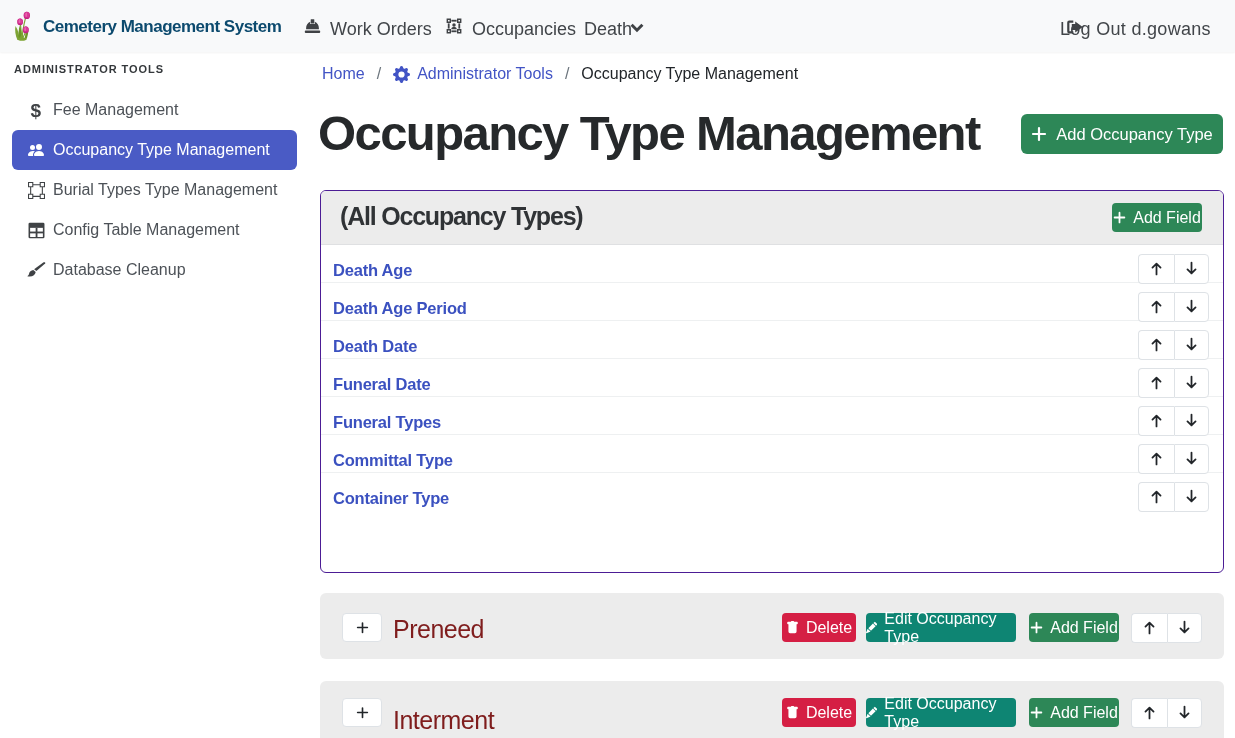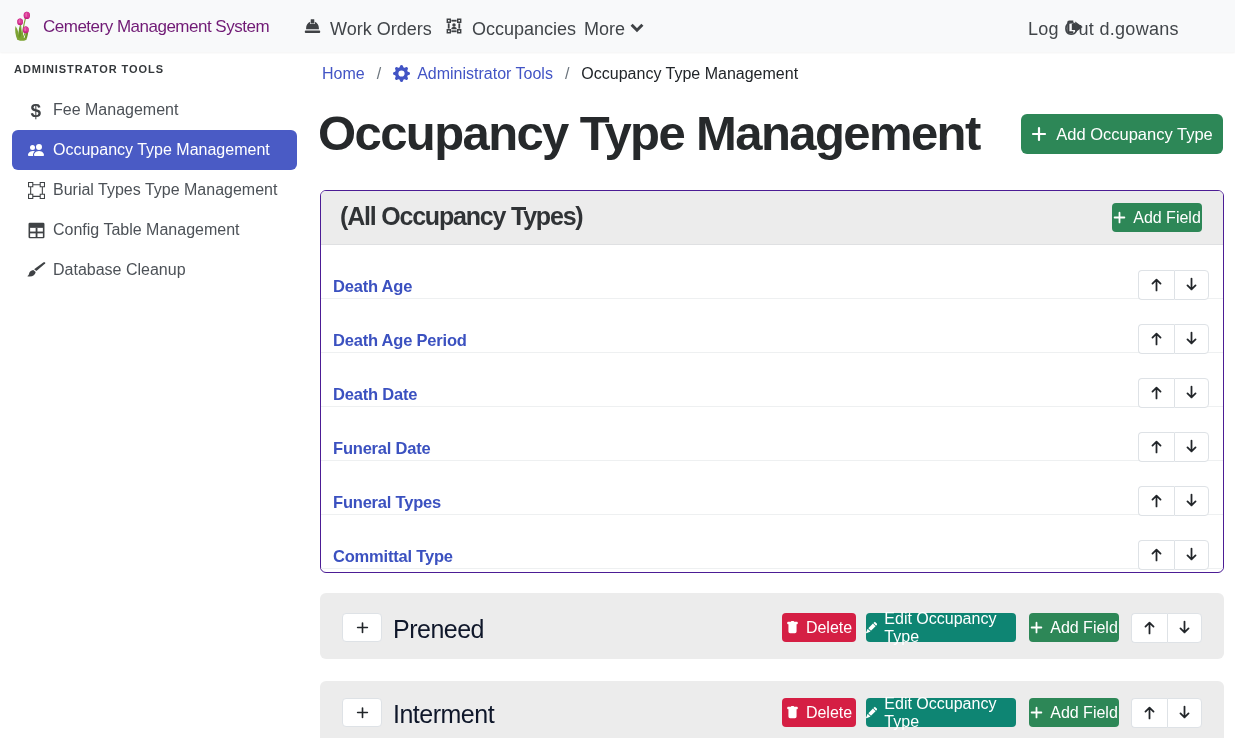--- a/index.html
+++ b/index.html
@@ -2,83 +2,83 @@
 <html><head>
 <meta charset="utf-8">
 <style>
 * { margin:0; padding:0; box-sizing:border-box; -webkit-font-smoothing:antialiased; }
 html,body { width:1235px; height:738px; overflow:hidden; background:#fff;
   font-family:"Liberation Sans", sans-serif; }
 
 
 #nav { position:absolute; left:0; top:0; width:1235px; height:52px;
   background:#f8f9fa; box-shadow:0 1px 2px rgba(0,0,0,0.05); z-index:5; }
-#nav .title { position:absolute; left:43px; top:17px; font-size:17px; font-weight:normal;
-  color:#701a75; letter-spacing:-0.5px; }
+#nav .title { position:absolute; left:43px; top:17px; font-size:17px; font-weight:bold;
+  color:#0c4a6e; letter-spacing:-0.5px; }
 .navlink { position:absolute; top:19px; font-size:18px; color:#414549; }
 #nav svg.icn { position:absolute; }
 
 
 #side { position:absolute; left:0; top:56px; width:310px; height:682px; background:#fff; }
 #side .hdr { position:absolute; left:14px; top:7px; font-size:11px; color:#34383b;
   letter-spacing:0.95px; font-weight:bold; }
 .sitem { position:absolute; left:12px; width:285px; height:40px; border-radius:6px;
   display:flex; align-items:center; color:#4c5157; font-size:16px; }
 .sitem .ic { width:20px; margin-left:14px; margin-right:7px; display:flex; justify-content:center; }
 .sitem.sel { background:#4a5bc5; color:#fff; }
 
 
 #main { position:absolute; left:320px; top:56px; width:904px; }
 #crumb { position:absolute; left:2px; top:9px; font-size:16px; color:#212529;
-  display:flex; }
+  display:flex; align-items:center; }
 #crumb a { color:#4254c5; text-decoration:none; }
 #crumb .sep { color:#6c757d; padding:0 12px; }
 h1 { position:absolute; left:-2px; top:49px; font-size:49px; font-weight:bold;
   color:#26292b; letter-spacing:-1.6px; white-space:nowrap; }
 .btn { display:inline-flex; align-items:center; justify-content:center;
   border-radius:6px; color:#fff; white-space:nowrap; }
 #addOcc { position:absolute; left:701px; top:58px; width:202px; height:40px;
   background:#2d8757; font-size:16.5px; border-radius:6px;align-items:center; }
 #addOcc svg { margin-right:9px; }
 
 
 #card { position:absolute; left:0; top:134px; width:904px; height:383px;
   border:1px solid #4c1d95; border-radius:6px; background:#fff; }
 #cardhdr { position:relative; height:54px; background:#ececec; border-bottom:1px solid #dfe0e2;
   border-radius:5px 5px 0 0; }
 #cardhdr .t { position:absolute; left:19px; top:11px; font-size:25px; font-weight:bold;
   color:#303336; letter-spacing:-1.2px; }
 .btn-sm { height:29px; border-radius:4px; background:#2d8757; color:#fff;
   font-size:16px; display:inline-flex; align-items:center; justify-content:center; }
 #cardhdr .btn-sm { position:absolute; right:21px; top:12px; width:90px; }
-.row { position:relative; height:38px; border-bottom:1px solid #eef0f1;margin-top:16px; }
+.row { position:relative; height:38px; border-bottom:1px solid #eef0f1; }
 .row:last-child { border-bottom:none; }
 .row a { position:absolute; left:12px; top:16px; font-size:16.5px; font-weight:bold;
   color:#3b51c0; letter-spacing:-0.2px; text-decoration:none; }
 .updown { position:absolute; right:14px; top:9px; display:flex; }
 .ud { width:35.5px; height:29.5px; background:#fff; border:1px solid #dee2e6;
   display:flex; align-items:center; justify-content:center; }
 .ud.u { border-radius:4px 0 0 4px; border-right:none; }
 .ud.d { border-radius:0 4px 4px 0; }
 
 
 .bar { position:absolute; left:0; width:904px; height:66px; background:#ececec;
   border-radius:6px; }
 .bar .plus { position:absolute; left:22px; top:20px; width:40px; height:29px;
   background:#fff; border:1px solid #dee2e6; border-radius:4px;
   display:flex; align-items:center; justify-content:center; }
-.bar .name { position:absolute; left:73px; top:24px; font-size:25px; color:#0f172a;
+.bar .name { position:absolute; left:73px; top:24px; font-size:25px; color:#7f1d1d;
   font-weight:500; letter-spacing:-0.5px; line-height:1; }
 .bar .btn-del { position:absolute; left:462px; top:20px; width:74px; }
 .bar .btn-edit { position:absolute; left:546px; top:20px; width:150px; }
 .bar .btn-add { position:absolute; left:709px; top:20px; width:90px; }
 .bar .updown { right:22px; top:20px; }
 .red { background:#d51f44; }
 #bar2 .plus, #bar2 .btn-del, #bar2 .btn-edit, #bar2 .btn-add, #bar2 .updown { top:17px; }
-#bar2 .name { top:21px; }
+#bar2 .name { top:27px; }
 .teal { background:#0e8573; }
 .bic { margin-right:7px; }
 </style>
 </head>
 <body>
 
 <div id="nav">
   <svg class="icn" style="left:13px;top:10px" width="19" height="31" viewBox="0 0 19 31">
     <g stroke="#7da433" stroke-width="1.1" fill="none">
       <path d="M12.5 8 C11 14 9.5 20 9 29"></path>
@@ -120,30 +120,30 @@
     <path d="M11 11 h4.4 v4.4 h-4.4 z M12.4 12.4 v1.6 h1.6 v-1.6 Z" fill-rule="evenodd"></path>
     <rect x="5.4" y="1.8" width="5.2" height="1.8"></rect>
     <rect x="5.4" y="12.4" width="5.2" height="1.8"></rect>
     <rect x="1.8" y="5.4" width="1.8" height="5.2"></rect>
     <rect x="12.4" y="5.4" width="1.8" height="5.2"></rect>
     <circle cx="8" cy="6.9" r="1.75"></circle>
     <path d="M5.2 11.3 c0-1.7 1.25-2.6 2.8-2.6 s2.8 0.9 2.8 2.6 z"></path>
   </svg>
   <div class="navlink" style="left:472px">Occupancies</div>
 
-  <div class="navlink" style="left:584px">More</div>
+  <div class="navlink" style="left:584px">Death</div>
   <svg class="icn" style="left:630px;top:23px" width="14" height="10" viewBox="0 0 14 10">
     <path d="M1.6 1.8 L7 7.2 L12.4 1.8" stroke="#3f4245" stroke-width="3" fill="none" stroke-linecap="butt" stroke-linejoin="miter"></path>
   </svg>
 
   <svg class="icn" style="left:1067px;top:20px" width="16" height="14" viewBox="0 0 16 14" fill="#3f4245">
     <path d="M6.3 13.4 H2.2 A2 2 0 0 1 0.2 11.4 V2.6 A2 2 0 0 1 2.2 0.6 h4.1 V2.8 H2.4 v8.4 h3.9 z"></path>
     <path d="M8.2 4 L8.2 1.4 L15.7 7 L8.2 12.6 L8.2 10 L4.8 10 L4.8 4 Z"></path>
   </svg>
-  <div class="navlink" style="left:1028px;letter-spacing:0.3px">Log Out d.gowans</div>
+  <div class="navlink" style="left:1060px;letter-spacing:0.3px">Log Out d.gowans</div>
 </div>
 
 <div id="side">
   <div class="hdr">ADMINISTRATOR TOOLS</div>
   <div class="sitem" style="top:34px">
     <span class="ic">
         <svg width="13" height="19" viewBox="0 0 13 19">
       <text x="0.5" y="16" font-size="19" font-weight="bold" fill="#3f4245" textLength="12">$</text>
         </svg>
       </span>

